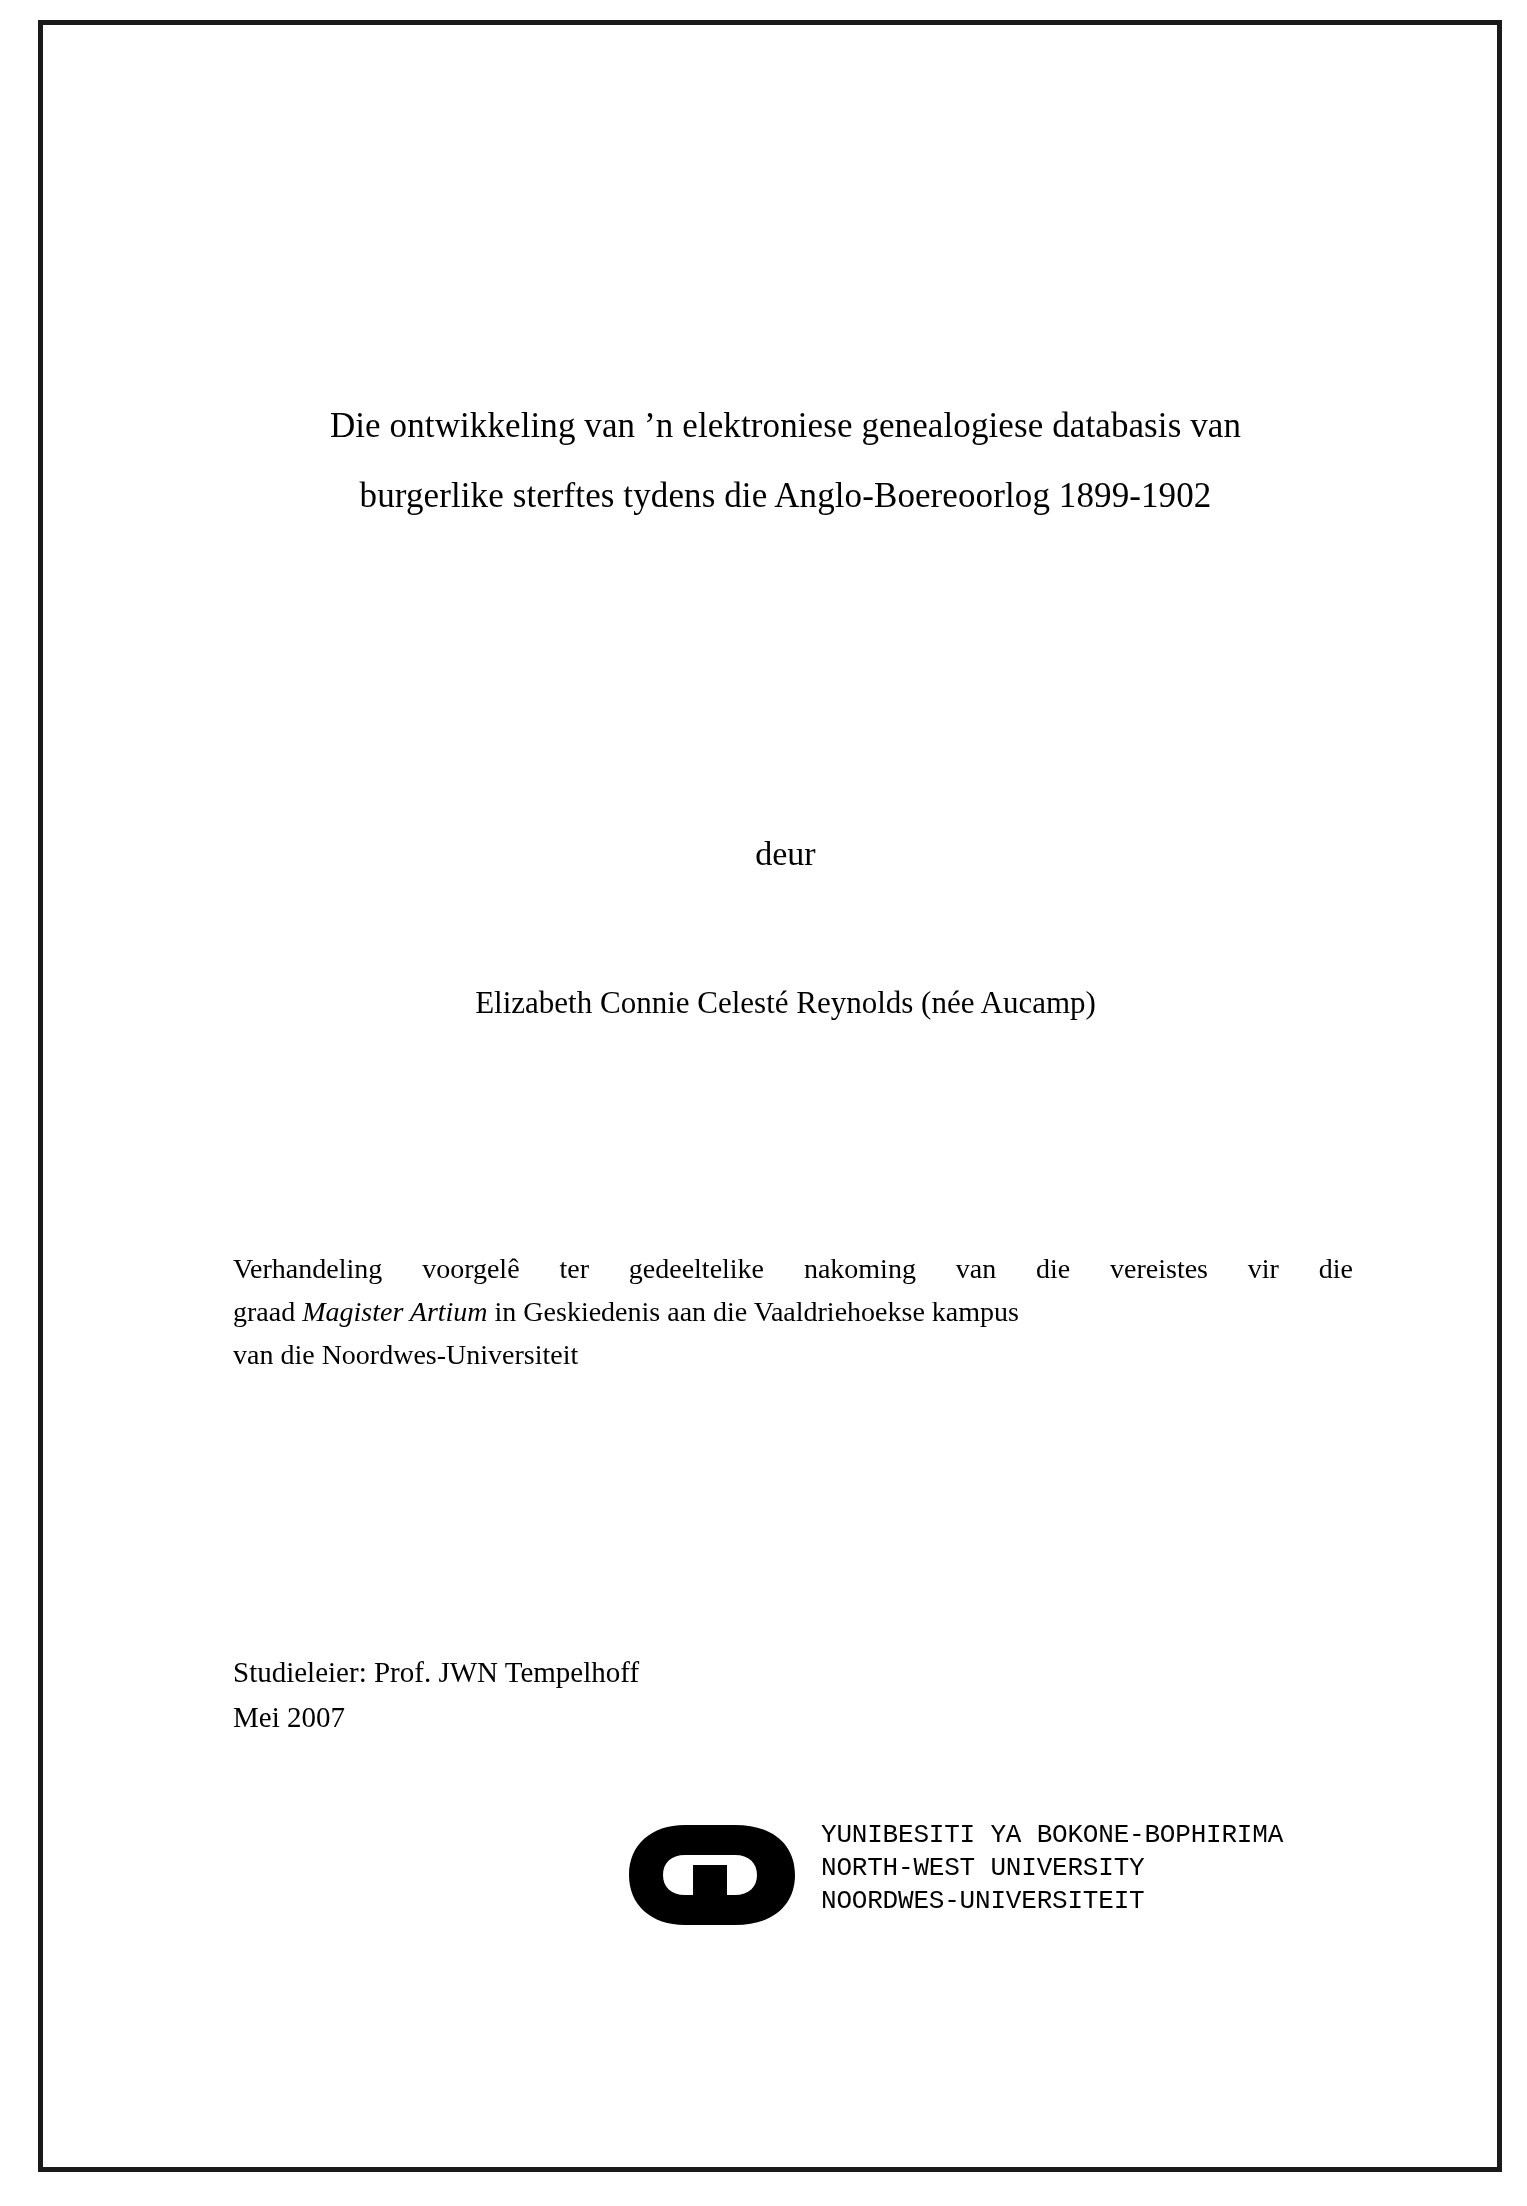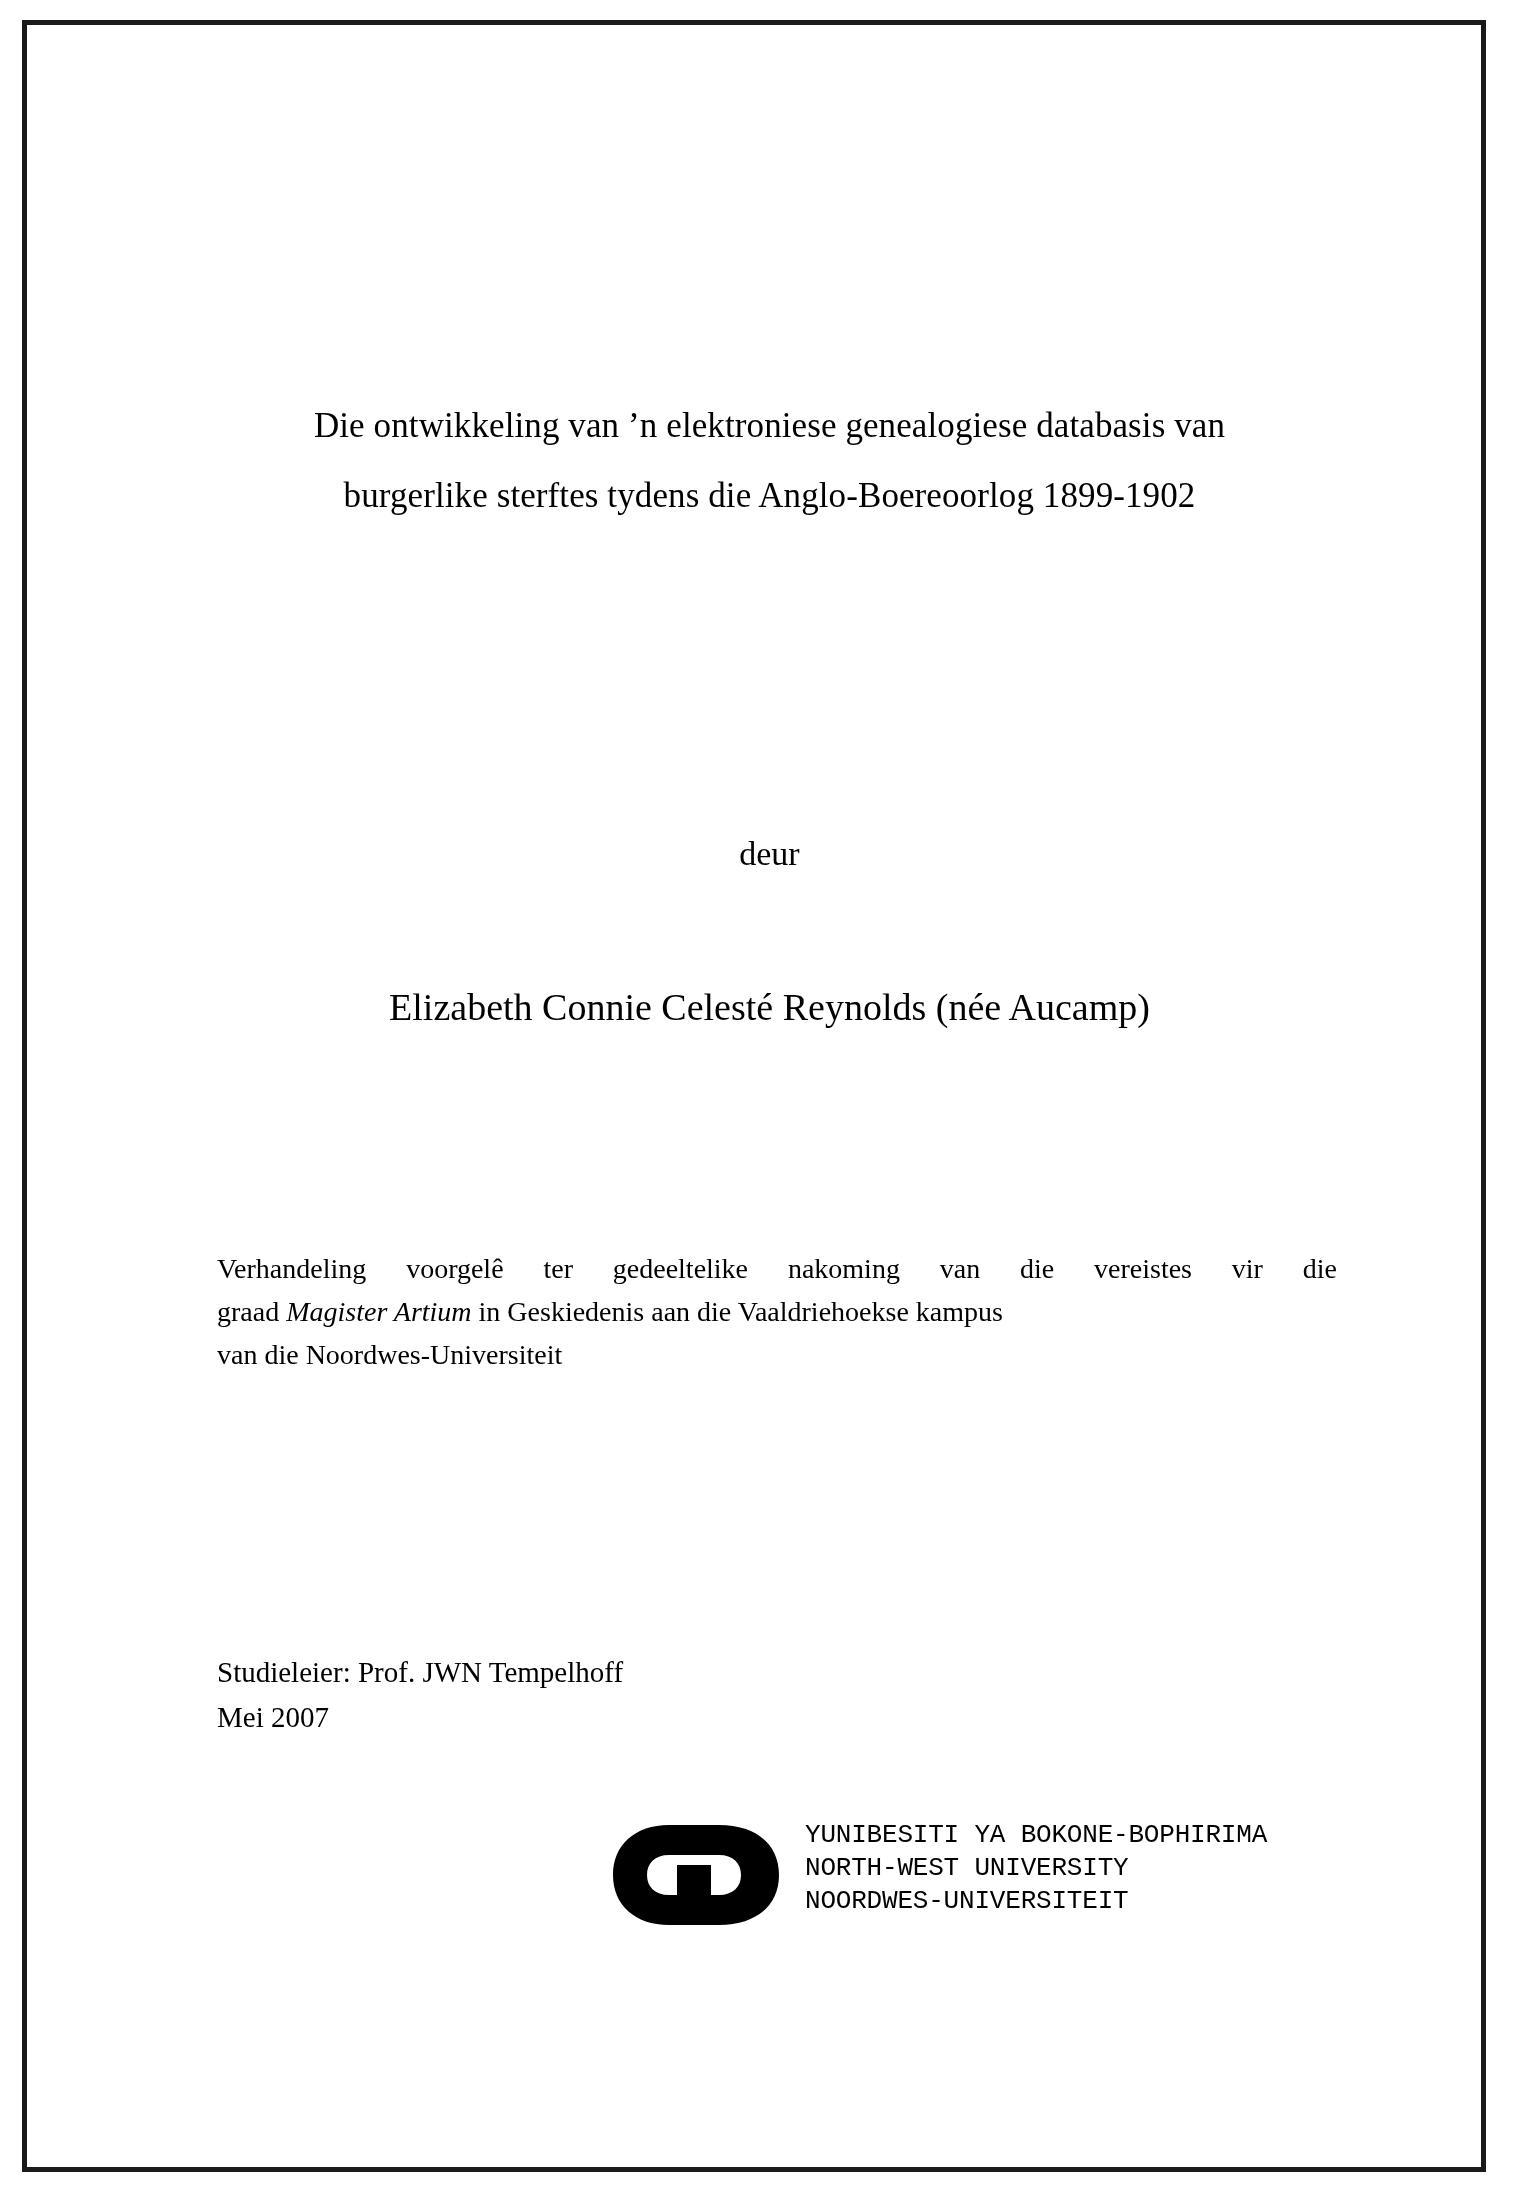--- a/index.html
+++ b/index.html
@@ -22,21 +22,21 @@
     left: 0;
     top: 0;
     width: 1527px;
     height: 2206px;
     background: #ffffff;
   }
 
   
   .page-border {
     position: absolute;
-    left: 22px;
+    left: 38px;
     top: 20px;
     width: 1464px;
     height: 2152px;
     border: 5px solid #1a1a1a;
     background: #ffffff;
     box-sizing: border-box;
   }
 
   .page-inner {
     position: absolute;
@@ -74,21 +74,21 @@
     font-size: 34px;
   }
 
   
   .author {
     position: absolute;
     left: 35px;
     top: 960px;
     width: 1115px;
     text-align: center;
-    font-size: 38px;
+    font-size: 31px;
   }
 
   
   .degree {
     position: absolute;
     left: 40px;
     top: 1222px;
     width: 1120px;
     font-size: 28px;
     line-height: 43px;

